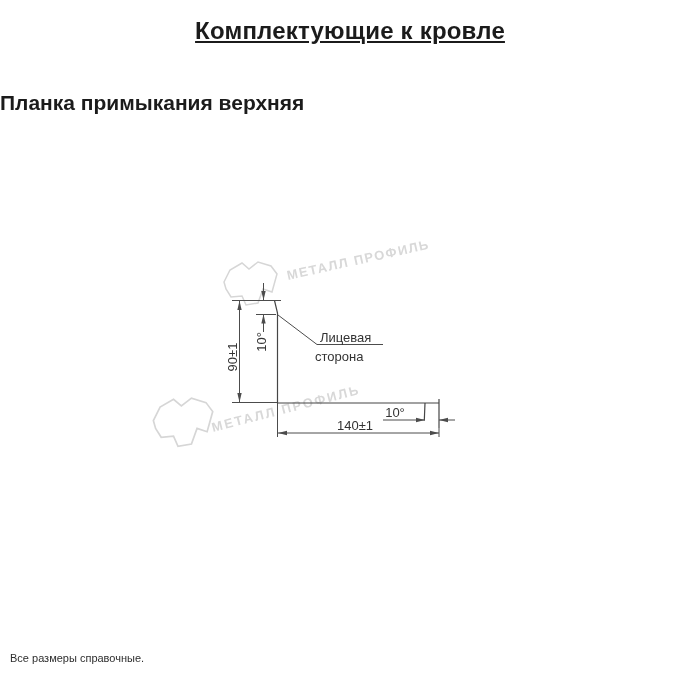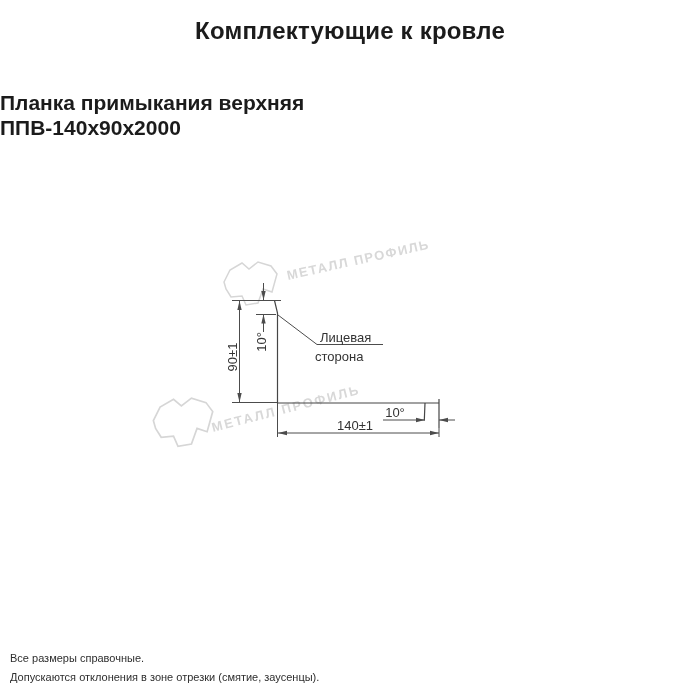--- a/index.html
+++ b/index.html
@@ -9,20 +9,21 @@
     font-family: "Liberation Sans", sans-serif;
     color: #1e1e1e;
     position: relative;
     overflow: hidden;
   }
   .page-title {
     position: absolute; top: 17px; left: 0; width: 700px;
     text-align: center;
     font-size: 24px; font-weight: bold; color: #1b1b1b;
     letter-spacing: 0.2px;
+    text-decoration: underline;
   }
   .product-title {
     position: absolute; top: 90px; left: 0; width: 694px;
     text-align: left;
     font-size: 21px; font-weight: bold; color: #1b1b1b;
     line-height: 25px;
   }
   .drawing-svg { position: absolute; top: 0; left: 0; }
   .footnotes {
     position: absolute; left: 10px; top: 649px;
@@ -38,21 +39,20 @@
     font-weight: bold;
   }
 </style>
 </head>
 <body>
 
 <div class="page-title">Комплектующие к кровле</div>
 
 <div class="product-title">
   <div>Планка примыкания верхняя</div>
-  <div>ППВ-140х90х2000</div>
 </div>
 
 <svg class="drawing-svg" width="700" height="700" viewBox="0 0 700 700">
 
   <g>
     <path d="M3,21 L9,9 L21,2 L28,8 L37,1 L50,5 L56,13 L51,31 L42,28 L37,42 L25,44 L21,35 L10,36 L5,28 Z" transform="translate(221,261)" fill="none" stroke="#d6d6d6" stroke-width="1.5"></path>
     <text class="wm-text" transform="translate(288,280) rotate(-12.5)" font-size="19" letter-spacing="1.5">МЕТАЛЛ ПРОФИЛЬ</text>
   </g>
   <g>
     <path d="M3,21 L9,9 L21,2 L28,8 L37,1 L50,5 L56,13 L51,31 L42,28 L37,42 L25,44 L21,35 L10,36 L5,28 Z" transform="translate(150,397) scale(1.12)" fill="none" stroke="#d6d6d6" stroke-width="1.5"></path>
@@ -105,14 +105,13 @@
 
   <g>
     <path d="M278,315 L317,344.5 L383,344.5" stroke="#4c4c4c" stroke-width="1" fill="none"></path>
     <text font-size="13.5" x="320" y="341.5">Лицевая</text>
     <text font-size="13.5" x="315" y="361">сторона</text>
   </g>
 </svg>
 
 <div class="footnotes">
   <div>Все размеры справочные.</div>
-  <div>Допускаются отклонения в зоне отрезки (смятие, заусенцы).</div>
 </div>
 
 </body></html>

